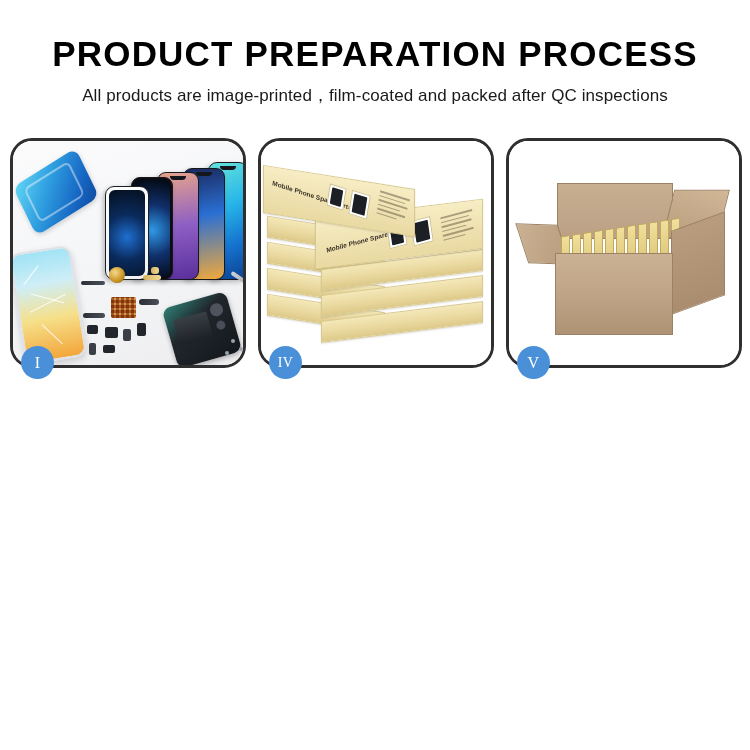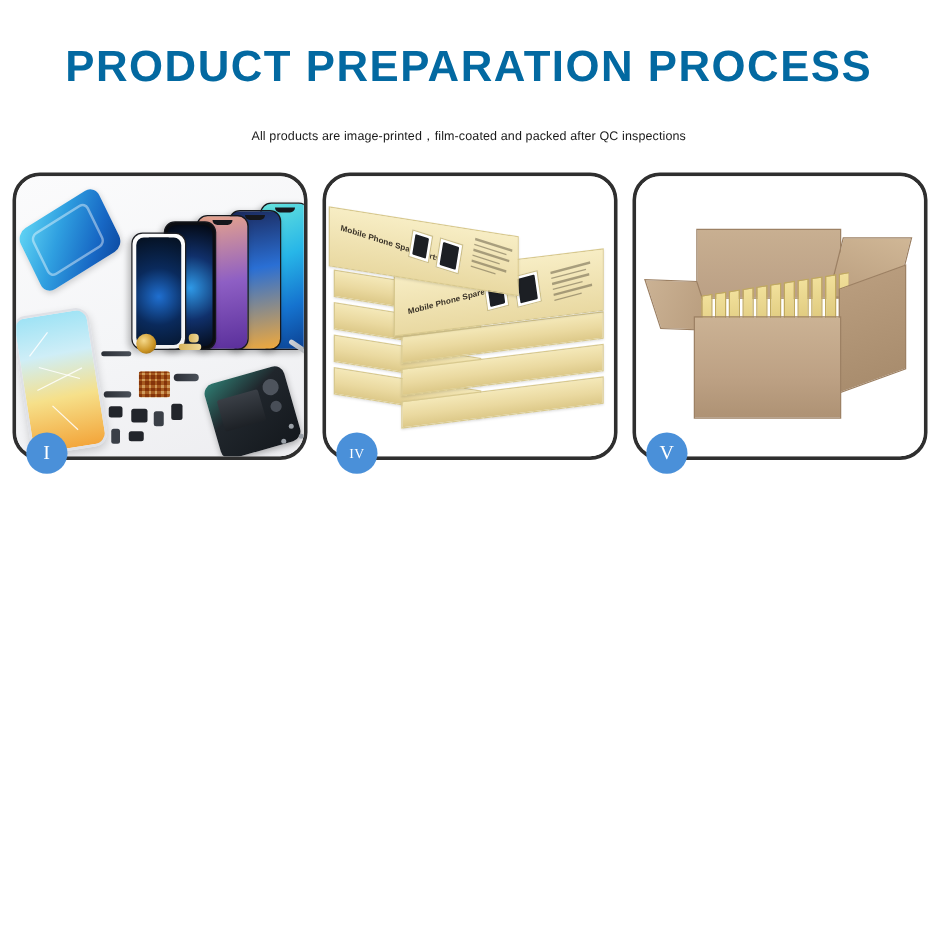--- a/index.html
+++ b/index.html
@@ -10,27 +10,27 @@
     overflow: hidden;
   }
   #page { position: relative; width: 750px; height: 750px; background: #fff; }
 
   
   .header { padding-top: 36px; text-align: center; }
   .title {
     font-size: 35px;
     font-weight: 700;
     letter-spacing: 1.2px;
-    color: #0369a1;
+    color: #000000;
     line-height: 1.05;
     font-family: "Liberation Sans", sans-serif;
   }
   .subtitle {
-    margin-top: 29px;
-    font-size: 10px;
+    margin-top: 11px;
+    font-size: 17px;
     font-weight: 400;
     color: #1a1a1a;
     letter-spacing: .1px;
   }
 
   
   .grid {
     position: absolute;
     left: 10px; top: 138px;
     width: 732px;
@@ -60,21 +60,21 @@
     width: 33px; height: 33px;
     border-radius: 50%;
     background: #4a90d9;
     color: #ffffff;
     display: flex; align-items: center; justify-content: center;
     font-family: "Liberation Serif", serif;
     font-size: 16px;
     letter-spacing: .3px;
     z-index: 8;
   }
-  .badge.wide { font-size: 11px; }
+  .badge.wide { font-size: 14px; }
 
   
   .p1 { background: linear-gradient(160deg,#fbfbfc 0%,#f4f5f7 55%,#ededf0 100%); }
   .film {
     position: absolute; left: 6px; top: 24px;
     width: 74px; height: 54px;
     background: linear-gradient(135deg,#63d7f5 0%,#2f9fe0 38%,#1767c4 75%,#0d4aa0 100%);
     border-radius: 9px;
     transform: rotate(-32deg) skewX(-6deg);
     box-shadow: 0 2px 5px rgba(0,0,0,.18);

